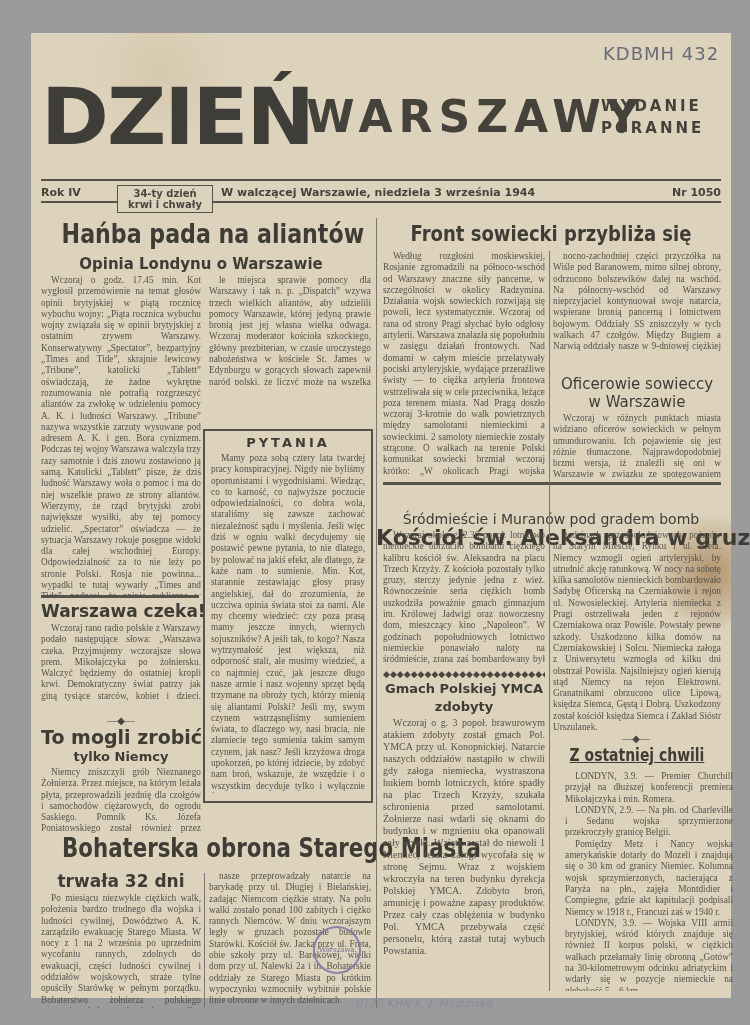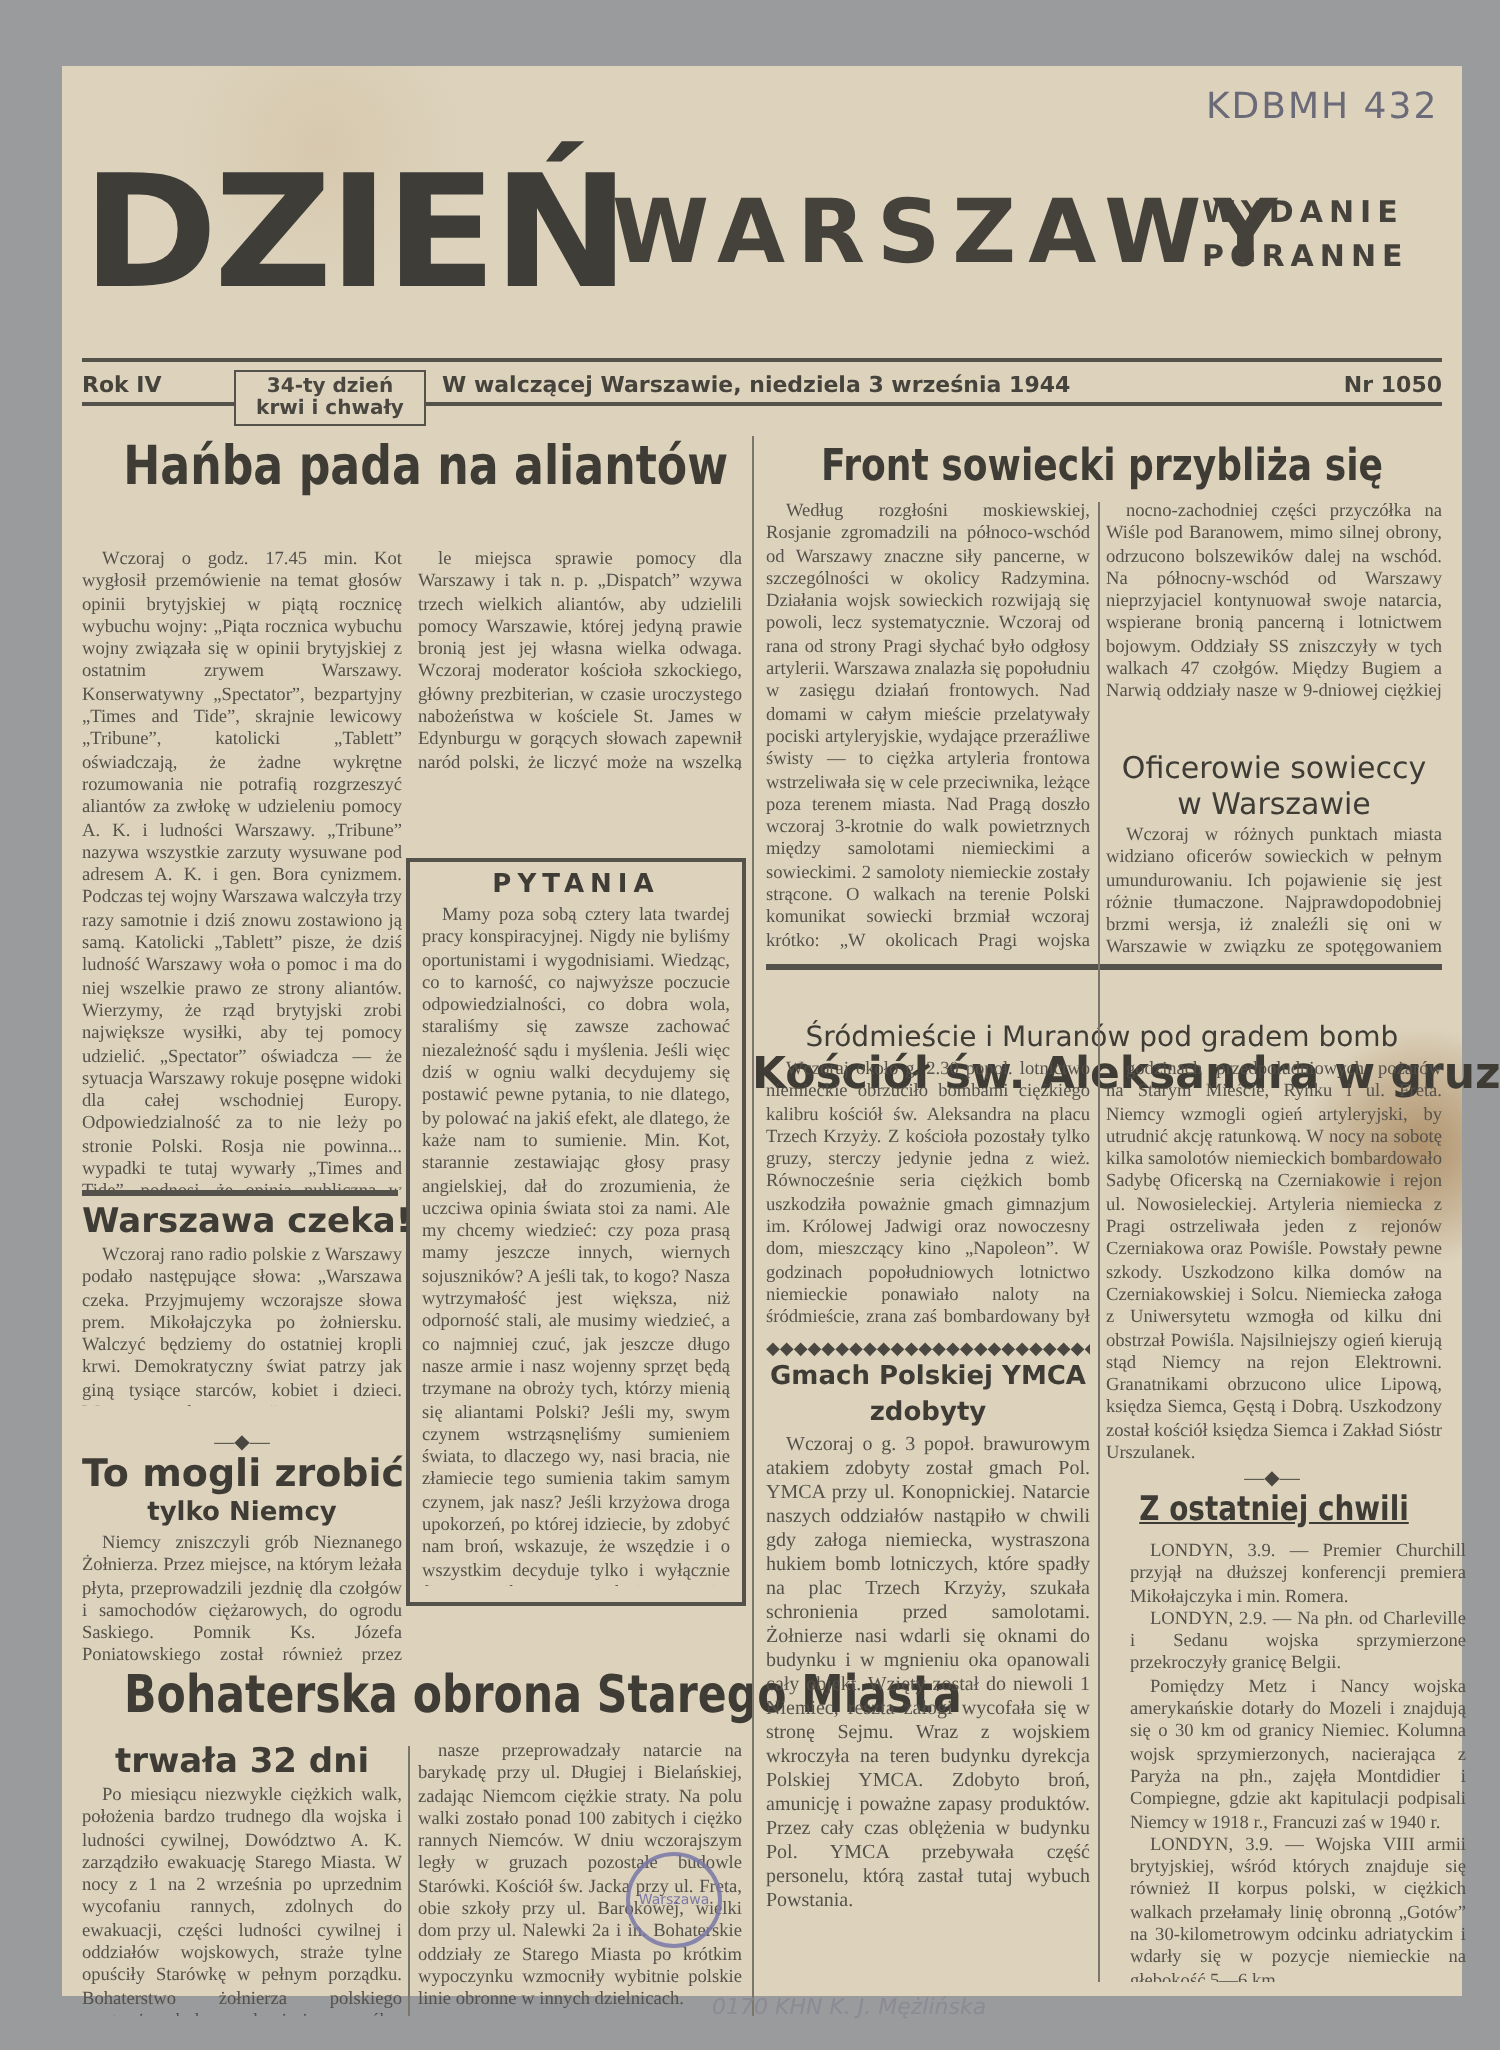--- a/index.html
+++ b/index.html
@@ -48,20 +48,21 @@
     <span style="left:180px;">W walczącej Warszawie, niedziela 3 września 1944</span>
     <span style="right:0;">Nr 1050</span>
   </div>
   <div class="rule" style="top:168px;"></div>
   <div class="abs badge">
     <div>34-ty dzień</div>
     <div>krwi i chwały</div>
   </div>
 
   <div class="hl cond" style="left:0;width:340px;top:185px;font-size:27px;">Hańba pada na aliantów</div>
+  <div class="hl" style="left:0;width:340px;top:222px;font-size:15px;">Opinia Londynu o Warszawie</div>
   <div class="col" style="left:10px;top:242px;width:160px;height:320px;overflow:hidden;">
       <p>Wczoraj o godz. 17.45 min. Kot wygłosił przemówienie na temat głosów opinii brytyjskiej w piątą rocznicę wybuchu wojny: „Piąta rocznica wybuchu wojny związała się w opinii brytyjskiej z ostatnim zrywem Warszawy. Konserwatywny „Spectator”, bezpartyjny „Times and Tide”, skrajnie lewicowy „Tribune”, katolicki „Tablett” oświadczają, że żadne wykrętne rozumowania nie potrafią rozgrzeszyć aliantów za zwłokę w udzieleniu pomocy A. K. i ludności Warszawy. „Tribune” nazywa wszystkie zarzuty wysuwane pod adresem A. K. i gen. Bora cynizmem. Podczas tej wojny Warszawa walczyła trzy razy samotnie i dziś znowu zostawiono ją samą. Katolicki „Tablett” pisze, że dziś ludność Warszawy woła o pomoc i ma do niej wszelkie prawo ze strony aliantów. Wierzymy, że rząd brytyjski zrobi największe wysiłki, aby tej pomocy udzielić. „Spectator” oświadcza — że sytuacja Warszawy rokuje posępne widoki dla całej wschodniej Europy. Odpowiedzialność za to nie leży po stronie Polski. Rosja nie powinna... wypadki te tutaj wywarły „Times and Tide”, podnosi, że opinia publiczna w krajach demokratycznych nie pogodzi się z zaniedbaniem sprawy pomocy dla Warszawy. To, co istnieje obecnie, rzuca tragiczny i haniebny cień na aliantów i ich zdolność urządzania świata po wojnie. Również i prasa codzienna poświęca wie</p>
     </div>
   <div class="col" style="left:178px;top:242px;width:162px;height:110px;overflow:hidden;">
       <p>le miejsca sprawie pomocy dla Warszawy i tak n. p. „Dispatch” wzywa trzech wielkich aliantów, aby udzielili pomocy Warszawie, której jedyną prawie bronią jest jej własna wielka odwaga. Wczoraj moderator kościoła szkockiego, główny prezbiterian, w czasie uroczystego nabożeństwa w kościele St. James w Edynburgu w gorących słowach zapewnił naród polski, że liczyć może na wszelką pomoc świata dla restytucji i umocnienia jego niepodległości.</p>
     </div>
 
   <div class="box" style="left:172px;top:396px;width:166px;height:370px;"></div>
   <div class="hl" style="left:172px;width:170px;top:402px;font-size:13px;letter-spacing:3px;">PYTANIA</div>
   <div class="col" style="left:180px;top:420px;width:154px;height:340px;overflow:hidden;">

